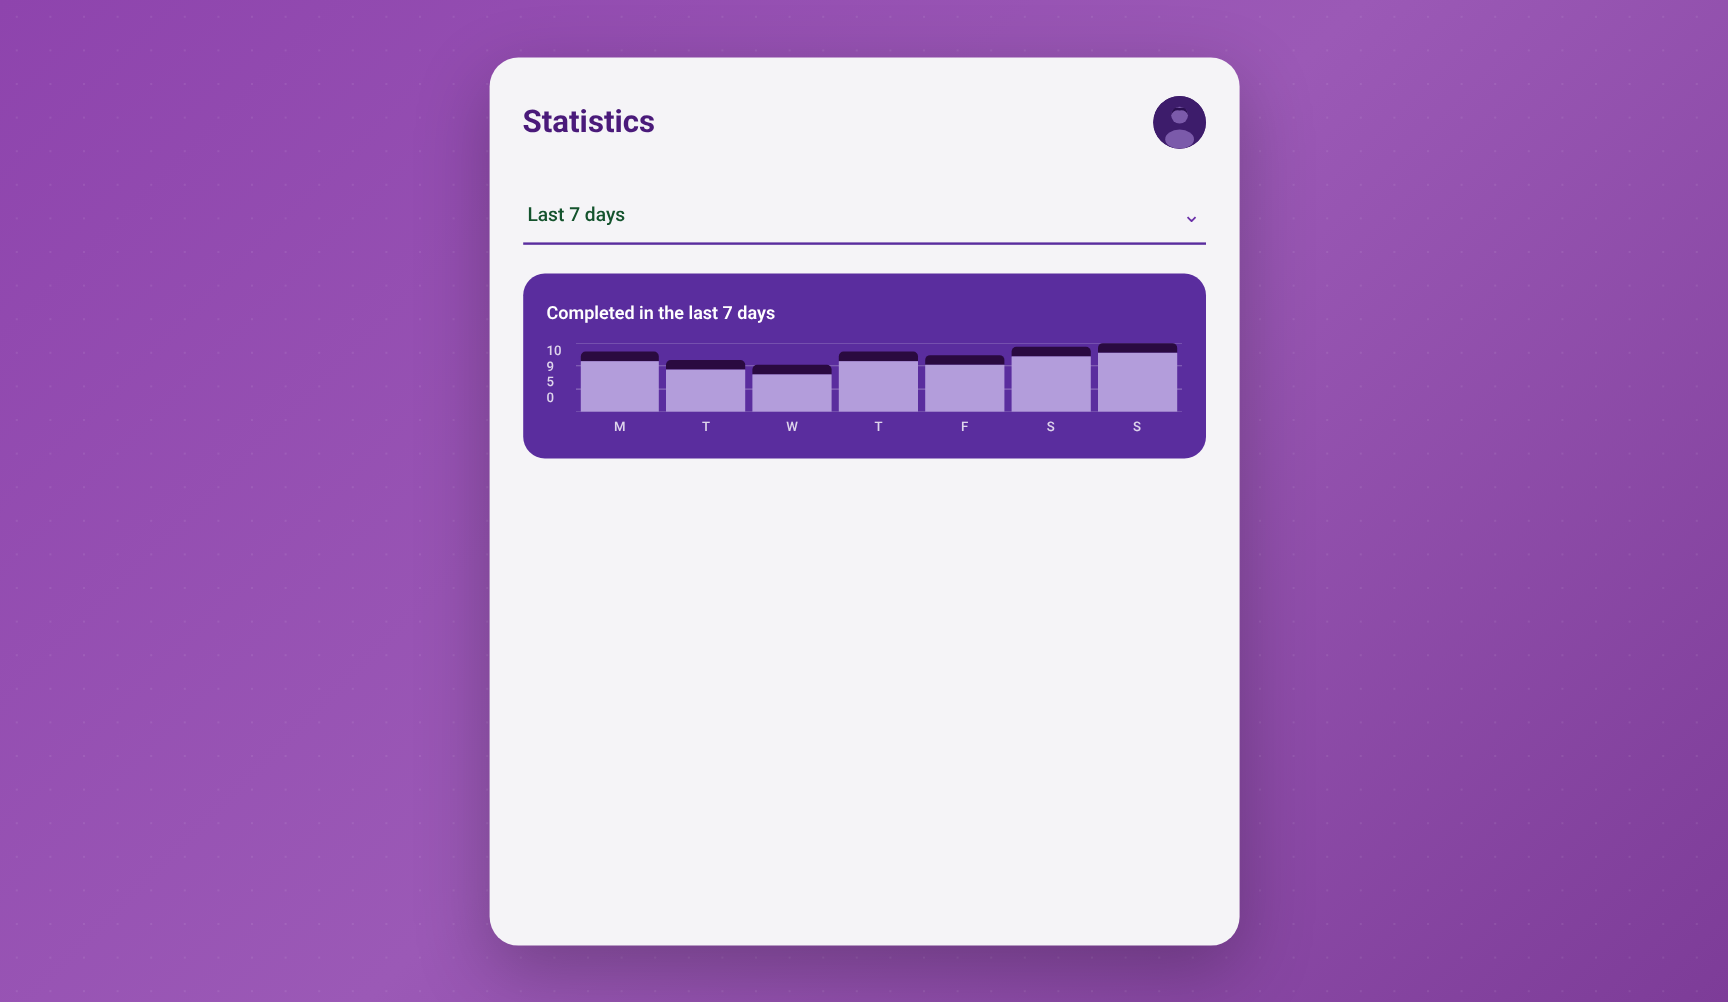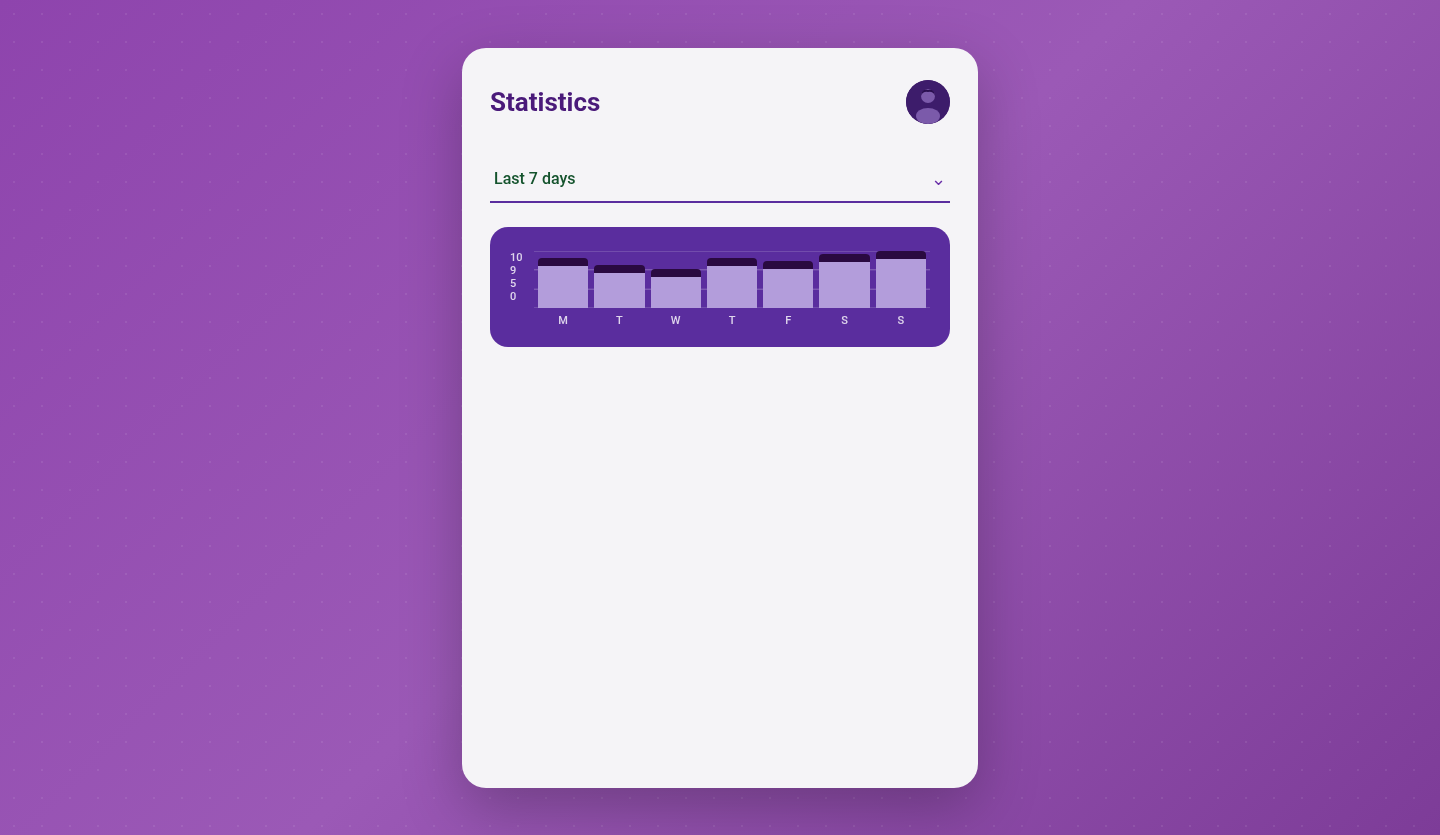--- a/index.html
+++ b/index.html
@@ -26,21 +26,21 @@
       position: absolute;
       top: 0; left: 0; right: 0; bottom: 0;
       background-image: radial-gradient(circle, rgba(255,255,255,0.08) 1px, transparent 1px);
       background-size: 28px 28px;
       pointer-events: none;
     }
 
     .card {
       background: #f5f4f7;
       border-radius: 24px;
-      width: 516px;
+      width: 625px;
       min-height: 740px;
       padding: 32px 28px 28px 28px;
       position: relative;
       box-shadow: 0 20px 60px rgba(0,0,0,0.25);
     }
 
     .header {
       display: flex;
       align-items: center;
       justify-content: space-between;
@@ -184,20 +184,21 @@
 
   <div class="dropdown-wrapper">
     <div class="dropdown">
       <span class="dropdown-label">Last 7 days</span>
       <span class="chevron-icon">⌄</span>
     </div>
   </div>
 
 
   <div class="chart-card">
+    <div class="chart-title">Completed in the last 7 days</div>
 
     <div style="display: flex; width: 100%;">
 
       <div style="display: flex; flex-direction: column-reverse; justify-content: space-between; padding-bottom: 24px; width: 24px; flex-shrink: 0;">
         <span style="color:rgba(255,255,255,0.8);font-size:11px;font-weight:500;">0</span>
         <span style="color:rgba(255,255,255,0.8);font-size:11px;font-weight:500;">5</span>
         <span style="color:rgba(255,255,255,0.8);font-size:11px;font-weight:500;">9</span>
         <span style="color:rgba(255,255,255,0.8);font-size:11px;font-weight:500;">10</span>
       </div>
 

